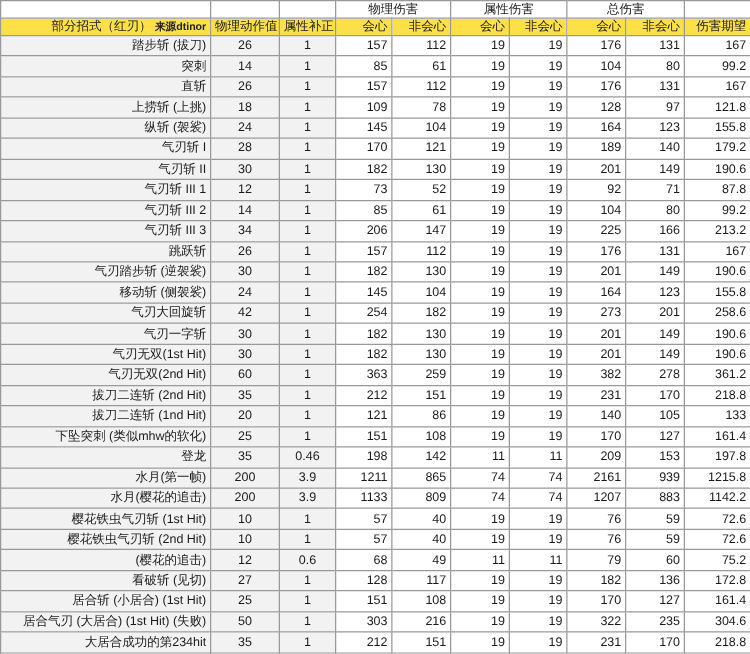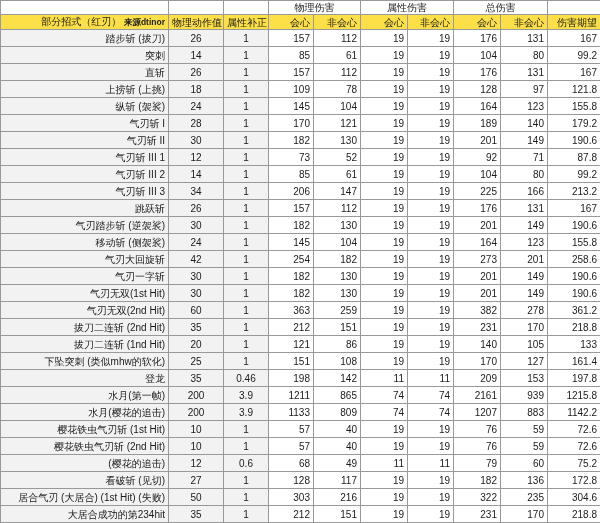--- a/index.html
+++ b/index.html
@@ -390,20 +390,32 @@
           <td class="ctr shaded">1</td>
           <td class="num">128</td>
           <td class="num">117</td>
           <td class="num">19</td>
           <td class="num">19</td>
           <td class="num">182</td>
           <td class="num">136</td>
           <td class="num">172.8</td>
         </tr>
         <tr>
+          <td class="name shaded">居合斩 (小居合) (1st Hit)</td>
+          <td class="ctr shaded">25</td>
+          <td class="ctr shaded">1</td>
+          <td class="num">151</td>
+          <td class="num">108</td>
+          <td class="num">19</td>
+          <td class="num">19</td>
+          <td class="num">170</td>
+          <td class="num">127</td>
+          <td class="num">161.4</td>
+        </tr>
+        <tr>
           <td class="name shaded">居合气刃 (大居合) (1st Hit) (失败)</td>
           <td class="ctr shaded">50</td>
           <td class="ctr shaded">1</td>
           <td class="num">303</td>
           <td class="num">216</td>
           <td class="num">19</td>
           <td class="num">19</td>
           <td class="num">322</td>
           <td class="num">235</td>
           <td class="num">304.6</td>

